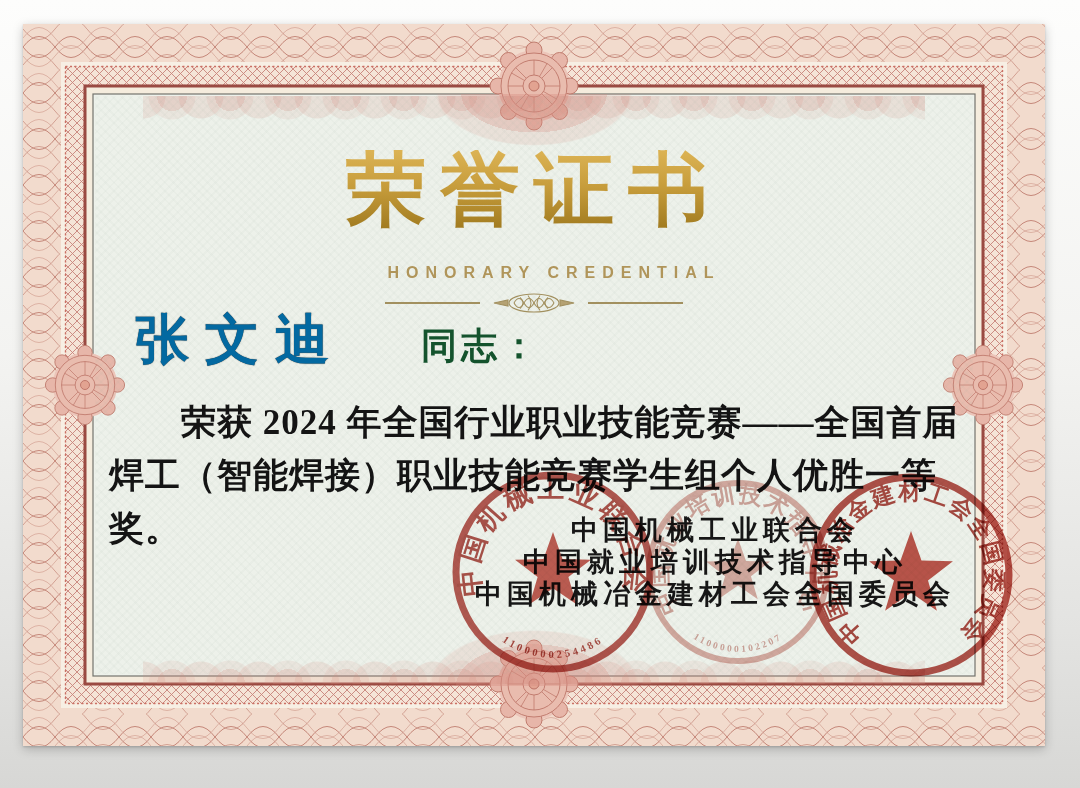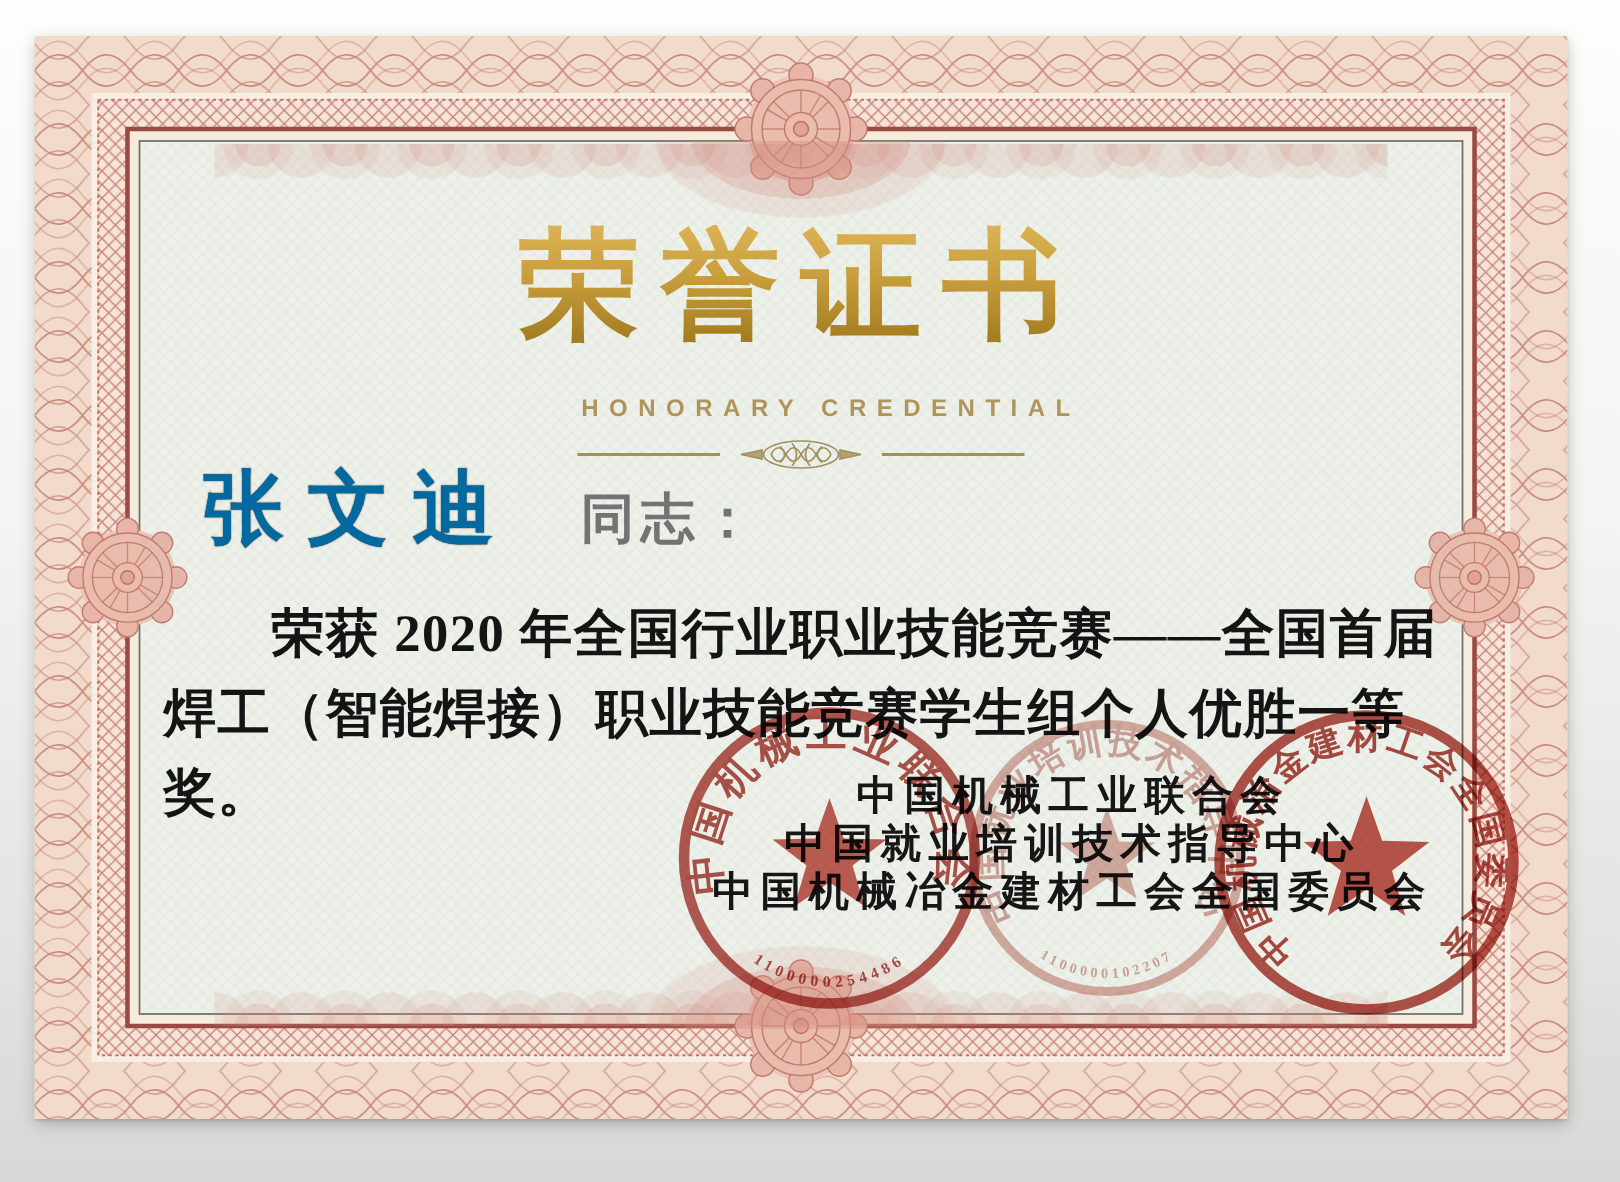--- a/index.html
+++ b/index.html
@@ -58,21 +58,21 @@
   }
   .divider .rule{width:95px;height:0;border-top:2px solid #a2905f;}
   .name-row{
     position:absolute;left:112px;top:268px;height:74px;display:flex;align-items:flex-end;
   }
   .recipient-name{
     font-size:54px;line-height:1;font-weight:900;letter-spacing:16px;color:#0369a1;
     text-shadow:0 0 1px #181818;
   }
   .salutation{
-    font-size:36px;line-height:1.1;font-weight:800;color:#737373;margin-left:42px;letter-spacing:4px;
+    font-size:36px;line-height:1.1;font-weight:800;color:#14532d;margin-left:76px;letter-spacing:4px;
   }
   .body-text{
     position:absolute;left:86px;right:84px;top:372px;
     font-family:"Liberation Serif",serif;font-weight:700;color:#141414;
     font-size:35px;line-height:53px;letter-spacing:1px;
   }
   .body-text .indent{padding-left:72px;}
   .issuer-block{
     position:absolute;left:400px;top:490px;width:584px;text-align:center;
     font-family:"Liberation Serif",serif;font-weight:800;color:#161616;
@@ -182,21 +182,21 @@
         </svg>
         <div class="rule"></div>
       </div>
 
       <div class="name-row">
         <span class="recipient-name">张文迪</span>
         <span class="salutation">同志：</span>
       </div>
 
       <div class="body-text">
-        <div class="indent">荣获 2020 年全国行业职业技能竞赛——全国首届</div>
+        <div class="indent">荣获 2024 年全国行业职业技能竞赛——全国首届</div>
         <div>焊工（智能焊接）职业技能竞赛学生组个人优胜一等奖。</div>
       </div>
 
       <div class="issuer-block">
         <div>中国机械工业联合会</div>
         <div>中国就业培训技术指导中心</div>
         <div>中国机械冶金建材工会全国委员会</div>
       </div>
     </div>
 

